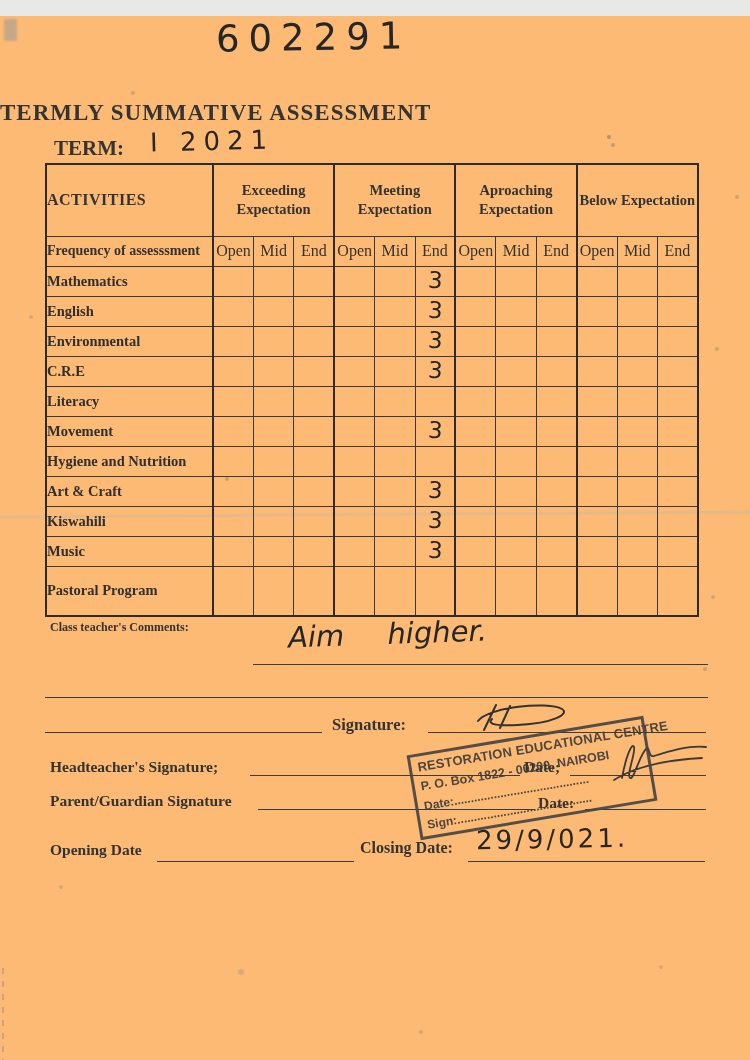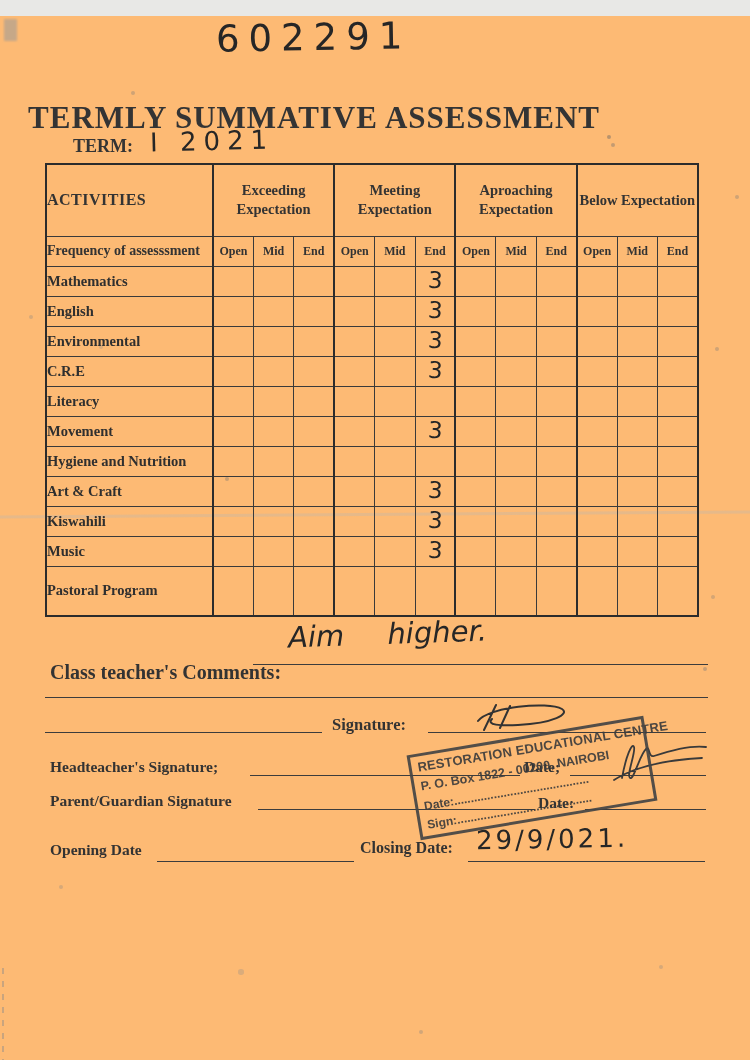--- a/index.html
+++ b/index.html
@@ -18,35 +18,35 @@
       704px 652px 0 1px rgba(120,120,120,.4),60px 870px 0 1px rgba(130,130,130,.3),
       240px 955px 0 2px rgba(140,140,140,.3),660px 950px 0 1px rgba(130,130,130,.3),
       420px 1015px 0 1px rgba(130,130,130,.35),608px 120px 0 1px rgba(100,100,100,.45);}
   
   .hand{font-family:"DejaVu Sans",sans-serif;color:#262626;}
   .ref{position:absolute;left:216px;top:0px;font-size:37px;letter-spacing:9px;transform:rotate(-1deg);font-weight:400;}
   .term-value{position:absolute;left:150px;top:110px;font-size:26px;letter-spacing:7px;transform:rotate(-1.5deg);}
   .comment-hand{position:absolute;left:288px;top:601px;font-size:29px;font-style:italic;word-spacing:34px;transform:rotate(-2deg);}
   .closing-hand{position:absolute;left:476px;top:808px;font-size:26px;letter-spacing:3px;transform:rotate(-1deg);}
   
-  .title{position:absolute;left:0;top:84px;width:600px;text-align:right;font-size:31px;font-weight:bold;letter-spacing:1px;color:#343434;}
-  .term-label{position:absolute;left:73px;top:120px;font-size:18px;font-weight:bold;color:#343434;font-family:Liberation Serif, serif;}
+  .title{position:absolute;left:0;top:84px;width:600px;text-align:left;font-size:23px;font-weight:bold;letter-spacing:1px;color:#343434;}
+  .term-label{position:absolute;left:54px;top:120px;font-size:21px;font-weight:bold;color:#343434;font-family:Liberation Serif, serif;}
   
   table.assess{position:absolute;left:45px;top:147px;width:654px;border-collapse:collapse;table-layout:fixed;
       border:2.5px solid #2c2c2c;}
   table.assess th,table.assess td{border:1.2px solid #3a3a3a;padding:0;overflow:hidden;}
   table.assess .gs{border-left:2.2px solid #2c2c2c;}
   thead tr.r1{height:72px;padding-left:24px;}
   thead tr.r2{height:30px;}
   tbody tr{height:30px;padding-left:24px;}
   tbody tr:last-child{height:50px;}
   th.activities{font-size:16px;font-weight:bold;letter-spacing:.5px;text-align:left;padding-left:14px;color:#333;}
   th.group{font-size:14.5px;font-weight:bold;line-height:1.3;color:#333;}
   th.freq{font-size:14px;font-weight:bold;text-align:left;padding-left:4px;color:#333;}
-  th.sub{font-size:12px;font-weight:bold;color:#333;}
+  th.sub{font-size:16px;font-weight:normal;color:#333;}
   td.rowlabel{font-size:14.5px;font-weight:bold;text-align:left;padding-left:7px;color:#2f2f2f;border-top:1.8px solid #2c2c2c;}
   td.markcell{text-align:center;border-top:1.8px solid #2c2c2c;}
   .mark{font-size:23px;line-height:26px;display:inline-block;transform:rotate(4deg) translateY(-1px);}
   
   .lbl{position:absolute;font-weight:bold;color:#333;}
   .line{position:absolute;height:0;border-top:1.7px solid #3c3c3c;}
   .sigsvg{position:absolute;}
   
   .stamp{position:absolute;left:412px;top:719px;width:240px;height:86px;border:3px solid #454545;
       transform:rotate(-9.5deg);box-sizing:border-box;padding:3px 6px 4px 6px;
@@ -273,21 +273,21 @@
           <td class="markcell gs"></td>
           <td class="markcell"></td>
           <td class="markcell"></td>
           <td class="markcell gs"></td>
           <td class="markcell"></td>
           <td class="markcell"></td>
         </tr>
       </tbody>
   </table>
 
-  <span class="lbl" style="left:50px;top:645px;font-size:20px;">Class teacher's Comments:</span>
+  <span class="lbl" style="left:50px;top:604px;font-size:12px;">Class teacher's Comments:</span>
   <div class="line" style="left:253px;top:648px;width:455px;"></div>
   <span class="comment-hand hand">Aim  higher.</span>
   <div class="line" style="left:45px;top:681px;width:663px;"></div>
 
   <div class="line" style="left:45px;top:716px;width:277px;"></div>
   <span class="lbl" style="left:332px;top:699px;font-size:16.5px;">Signature:</span>
   <div class="line" style="left:428px;top:716px;width:278px;"></div>
   <svg class="sigsvg" style="left:468px;top:685px;" width="112" height="33" viewBox="0 0 112 33">
     <path d="M16,29 L28,4 M32,27 L42,5 M10,20 C20,6 80,0 94,8 C102,13 86,22 50,24 C32,25 18,24 24,18" fill="none" stroke="#333333" stroke-width="2" stroke-linecap="round"></path>
   </svg>

